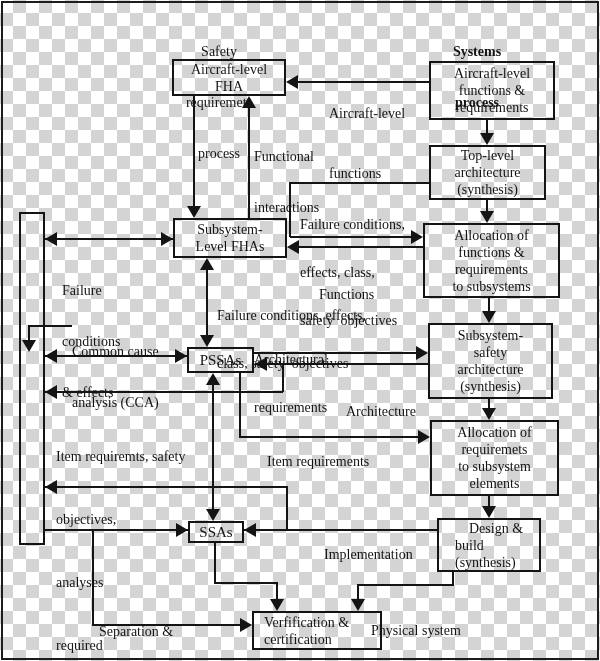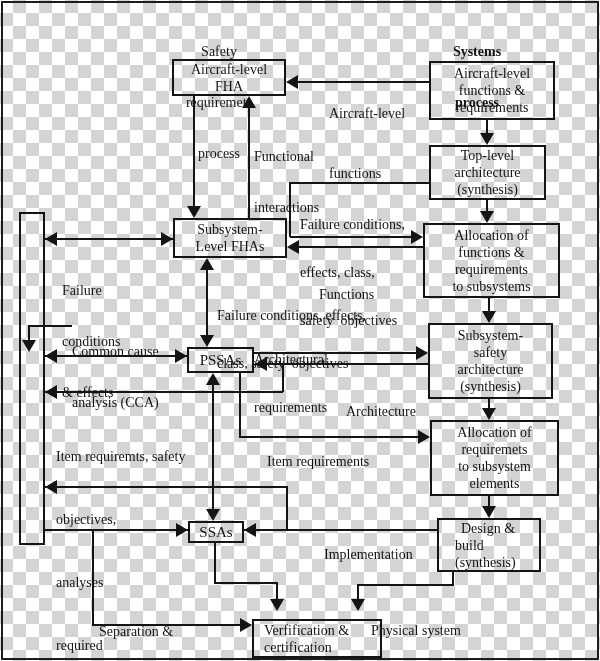--- a/index.html
+++ b/index.html
@@ -19,21 +19,21 @@
        text-align:center;font-size:14px;line-height:17px;}
   .box.left{align-items:flex-start;text-align:left;}
   .lbl{position:absolute;font-size:14px;line-height:17px;white-space:pre;}
   .lbl.c{text-align:center;}
   .ln{position:absolute;background:#141414;}
   .ah{position:absolute;width:0;height:0;border-style:solid;}
   .ah.r{border-width:7px 0 7px 12px;border-color:transparent transparent transparent #141414;}
   .ah.l{border-width:7px 12px 7px 0;border-color:transparent #141414 transparent transparent;}
   .ah.d{border-width:12px 7px 0 7px;border-color:#141414 transparent transparent transparent;}
   .ah.u{border-width:0 7px 12px 7px;border-color:transparent transparent #141414 transparent;}
-  .ind{margin-left:6px;text-align:right;}
+  .ind{margin-left:14px;text-align:right;}
 </style>
 </head>
 <body>
 
 <div id="canvas">
   <div class="frame"></div>
 
   <div class="lbl c" style="left:170px;top:9px;width:98px;">
     <div>Safety</div>
     <div>requiremets</div>
@@ -84,21 +84,21 @@
     <div>elements</div>
   </div>
   <div class="box left" style="left:437px;top:518px;width:104px;height:54px;padding-left:16px;">
     <div class="ind">Design &amp;</div>
     <div>build</div>
     <div>(synthesis)</div>
   </div>
   <div class="box" style="left:188px;top:521px;width:56px;height:22px;font-size:15px;">
     <div>SSAs</div>
   </div>
-  <div class="box left" style="left:252px;top:611px;width:130px;height:39px;padding-left:10px;margin-top:8px;">
+  <div class="box left" style="left:252px;top:611px;width:130px;height:39px;padding-left:10px;">
     <div>Verfification &amp;</div>
     <div>certification</div>
   </div>
   <div class="box" style="left:19px;top:212px;width:26px;height:333px;"></div>
 
   <div class="ln" style="left:298px;top:81px;width:131px;height:2px;"></div>
   <div class="ah l" style="left:286px;top:75px;"></div>
 
   <div class="ln" style="left:290px;top:182px;width:139px;height:2px;"></div>
   <div class="ln" style="left:289px;top:182px;width:2px;height:55px;"></div>

